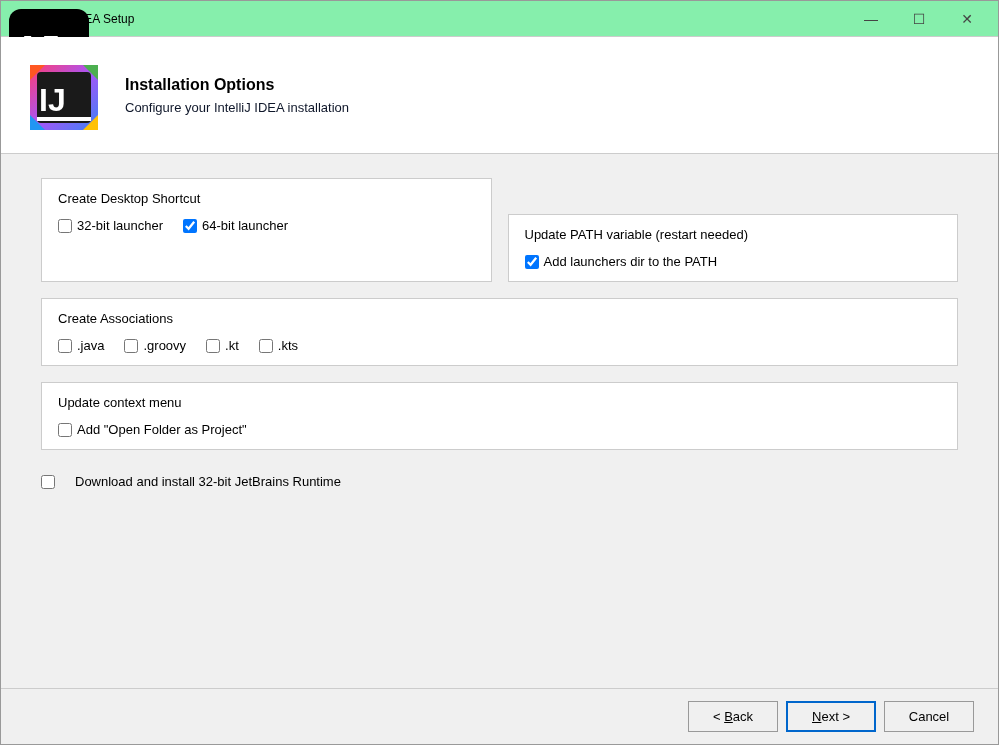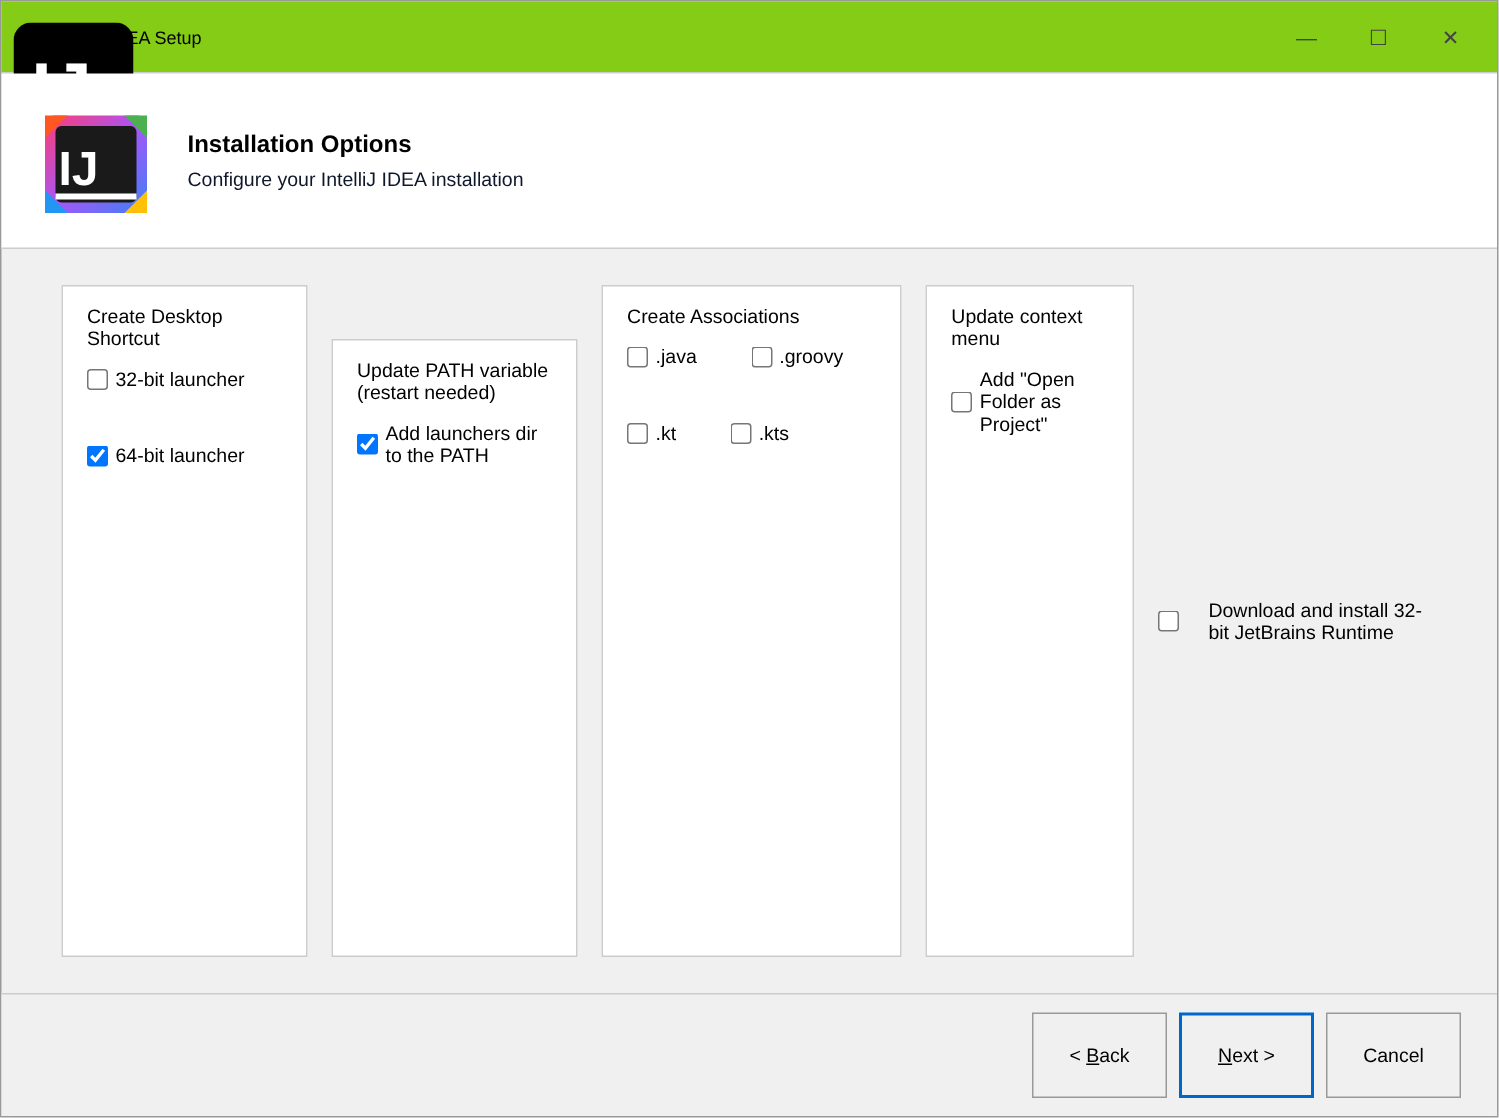--- a/index.html
+++ b/index.html
@@ -15,22 +15,22 @@
     .window {
       width: 999px;
       height: 745px;
       background: #f0f0f0;
       border: 1px solid #999;
       box-shadow: 2px 2px 8px rgba(0,0,0,0.3);
       display: flex;
       flex-direction: column;
     }
     .title-bar {
-      background: #84cc16;
-      height: 48px;
+      background: #86efac;
+      height: 36px;
       display: flex;
       align-items: center;
       padding: 0 8px;
       border-bottom: 1px solid #ccc;
       flex-shrink: 0;
     }
     .title-bar-icon {
       width: 20px;
       height: 20px;
       margin-right: 6px;
@@ -86,21 +86,21 @@
     .header-text p {
       font-size: 13px;
       color: #0f172a;
     }
 
     
     .main-content {
       flex: 1;
       padding: 24px 40px;
       display: flex;
-      flex-direction: row;
+      flex-direction: column;
       gap: 16px;
       overflow: auto;
     }
 
     .options-row {
       display: flex;
       gap: 16px;
     }
 
     .option-box {
@@ -114,21 +114,21 @@
     .option-box-title {
       font-size: 13px;
       font-weight: normal;
       margin-bottom: 12px;
       color: #000;
     }
 
     .checkbox-row {
       display: flex;
       align-items: center;
-      gap: 36px;
+      gap: 20px;
       flex-wrap: wrap;
     }
 
     .checkbox-item {
       display: flex;
       align-items: center;
       gap: 5px;
       cursor: pointer;
     }
     .checkbox-item input[type="checkbox"] {
@@ -165,21 +165,21 @@
     .footer {
       border-top: 1px solid #ccc;
       padding: 12px 24px;
       display: flex;
       justify-content: flex-end;
       gap: 8px;
       background: #f0f0f0;
       flex-shrink: 0;
     }
     .footer-btn {
-      padding: 19px 20px;
+      padding: 6px 20px;
       font-size: 13px;
       border: 1px solid #999;
       background: #f0f0f0;
       cursor: pointer;
       min-width: 90px;
     }
     .footer-btn.next {
       border: 2px solid #0066cc;
       background: #f0f0f0;
     }

